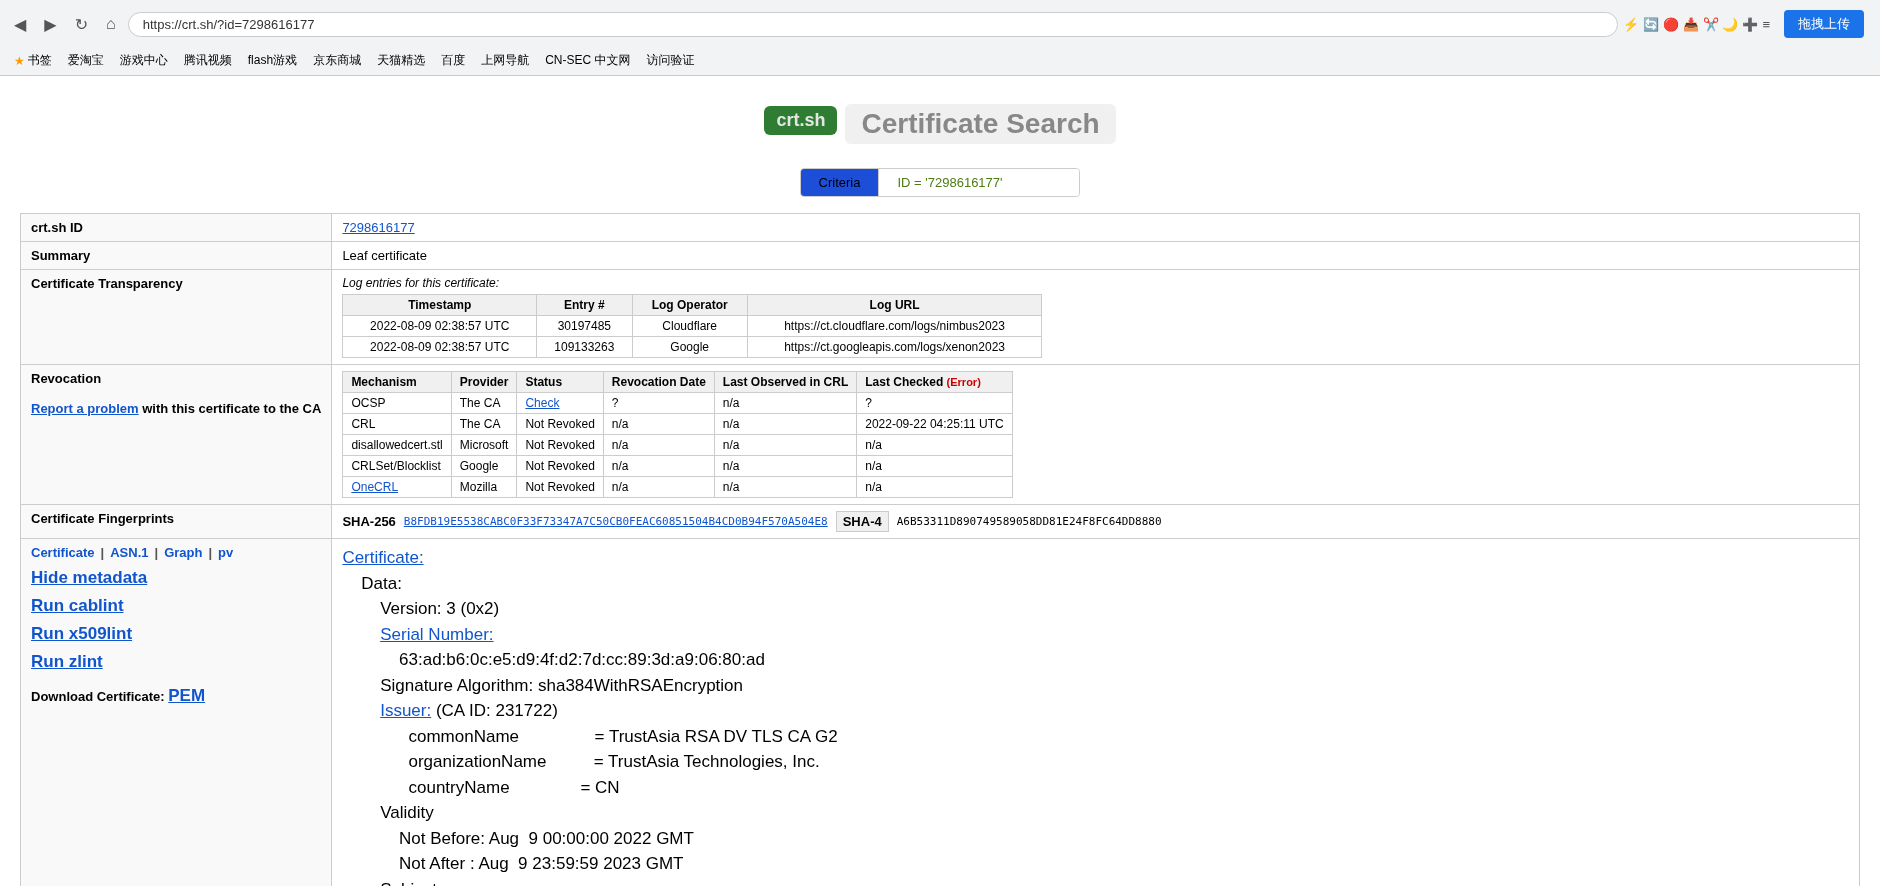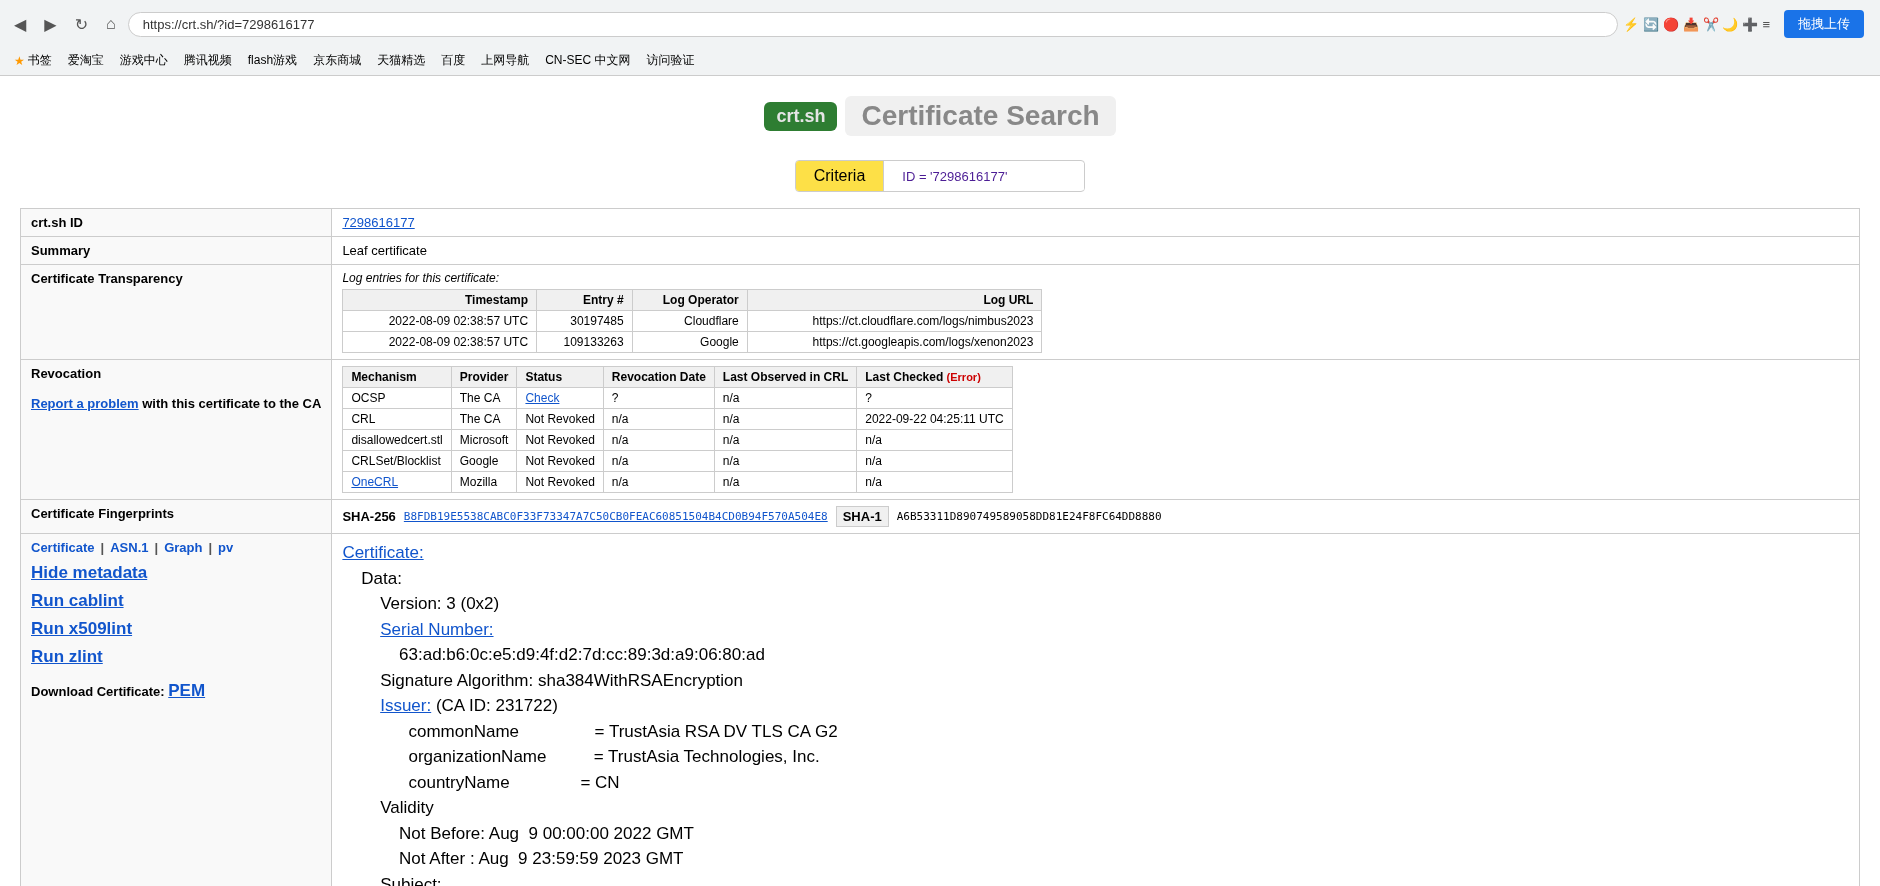--- a/index.html
+++ b/index.html
@@ -14,35 +14,35 @@
     .bookmark-item { display: inline-flex; align-items: center; gap: 3px; padding: 2px 6px; cursor: pointer; border-radius: 3px; font-size: 12px; }
     .upload-btn { background: #1a73e8; color: #fff; border: none; border-radius: 4px; padding: 5px 14px; cursor: pointer; font-size: 13px; float: right; margin: 4px 8px; }
 
     
     .page-content { padding: 10px 0; }
 
     
     .site-header { text-align: center; padding: 10px 0 8px; }
     .site-logo { display: inline-flex; align-items: center; gap: 8px; }
     .logo-badge { background: #2e7d32; color: #e5e5e5; font-weight: bold; font-size: 18px; padding: 4px 12px; border-radius: 6px; }
-    .site-title { font-size: 28px; font-weight: bold; color: #888; background: #f0f0f0; padding: 4px 16px; border-radius: 6px; }
+    .site-title { font-size: 28px; font-weight: bold; color: #888; background: #f0f0f0; padding: 4px 16px; border-radius: 6px; margin-top: 8px; }
 
     
     .search-bar { display: flex; justify-content: center; align-items: center; gap: 0; margin: 8px auto; width: fit-content; border: 1px solid #ccc; border-radius: 4px; overflow: hidden; }
-    .search-criteria-btn { background: #fde047; border: none; border-right: 1px solid #ccc; padding: 6px 18px; font-size: 16px; cursor: pointer; text-align: center; }
-    .search-id-field { background: #fff; border: none; padding: 6px 18px; font-size: 13px; color: #4c1d95; min-width: 200px; }
+    .search-criteria-btn { background: #1d4ed8; border: none; border-right: 1px solid #ccc; padding: 6px 18px; font-size: 13px; cursor: pointer; text-align: center; }
+    .search-id-field { background: #fff; border: none; padding: 6px 18px; font-size: 13px; color: #4d7c0f; min-width: 200px; }
 
     
     .main-table { width: calc(100% - 40px); margin: 0 20px; border-collapse: collapse; border: 1px solid #ccc; }
     .main-table td { border: 1px solid #ccc; padding: 6px 10px; vertical-align: top; }
     .main-table .label-cell { width: 240px; font-weight: bold; background: #f9f9f9; white-space: nowrap; }
 
     
     .ct-table { border-collapse: collapse; font-size: 12px; width: 100%; max-width: 700px; border: 1px solid #ccc; }
-    .ct-table th, .ct-table td { border: 1px solid #ccc; padding: 3px 8px; text-align: right; }
+    .ct-table th, .ct-table td { border: 1px solid #ccc; padding: 3px 8px; text-align: center; }
     .ct-table th { background: #f0f0f0; font-weight: bold; }
     .ct-intro { font-style: italic; font-size: 12px; margin-bottom: 4px; }
 
     
     .rev-table { border-collapse: collapse; font-size: 12px; }
     .rev-table th, .rev-table td { border: 1px solid #ccc; padding: 3px 8px; text-align: left; }
     .rev-table th { background: #f0f0f0; font-weight: bold; }
 
     
     .fp-row { display: flex; align-items: center; gap: 8px; flex-wrap: wrap; }
@@ -235,21 +235,21 @@
         </table>
       </td>
     </tr>
 
     <tr>
       <td class="label-cell">Certificate Fingerprints</td>
       <td>
         <div class="fp-row">
           <span class="fp-label">SHA-256</span>
           <a class="fp-hash">B8FDB19E5538CABC0F33F73347A7C50CB0FEAC60851504B4CD0B94F570A504E8</a>
-          <span class="sha1-label">SHA-1</span>
+          <span class="sha1-label">SHA-4</span>
           <span class="sha1-hash">A6B53311D890749589058DD81E24F8FC64DD8880</span>
         </div>
       </td>
     </tr>
 
     <tr>
       <td class="label-cell">
         <div class="cert-links">
           <a class="cert-link">Certificate</a>
           <span class="cert-sep">|</span>

